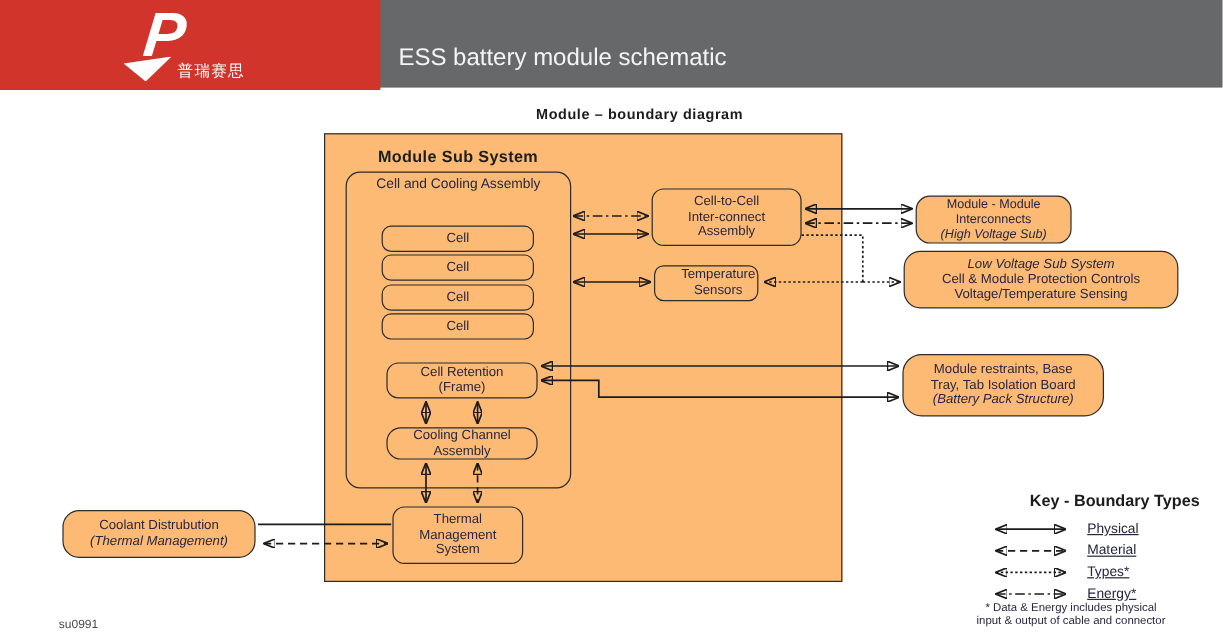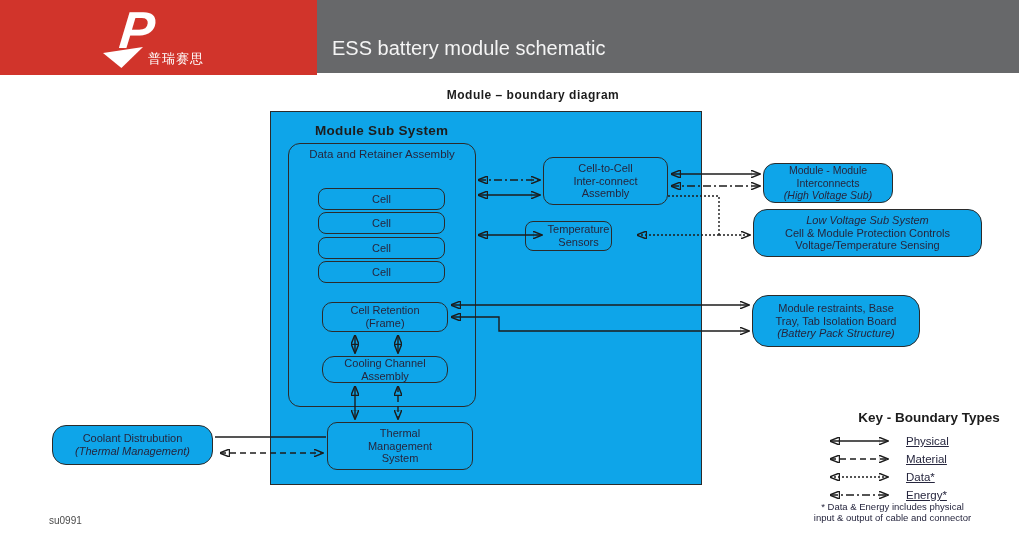--- a/index.html
+++ b/index.html
@@ -12,21 +12,21 @@
   .hdr-title-cn{position:absolute;left:332px;top:7px;color:#fff;font-size:23px;font-weight:bold;letter-spacing:1px;}
   .hdr-title-en{position:absolute;left:332px;top:37px;color:#f4f4f4;font-size:20px;}
   .logo-p{position:absolute;left:120px;top:0px;color:#fff;font-size:52px;font-weight:bold;font-style:italic;transform:skewX(-6deg);}
   .logo-tri{position:absolute;left:103px;top:47px;width:40px;height:21px;background:#fff;
             clip-path:polygon(0 28%,100% 0,46% 100%);}
   .logo-cn{position:absolute;left:148px;top:50px;color:#fff;font-size:13px;letter-spacing:1px;}
 
   
   .dg-title{position:absolute;left:372px;top:88px;width:322px;text-align:center;
             font-size:12px;font-weight:bold;color:#1c1c1c;letter-spacing:.5px;}
-  .bx{position:absolute;border:1.5px solid #2b2b2b;background:#0ea5e9;box-sizing:border-box;
+  .bx{position:absolute;border:1.5px solid #2b2b2b;background:#fdba74;box-sizing:border-box;
       display:flex;flex-direction:column;align-items:center;justify-content:center;
       font-size:11px;line-height:1.18;color:#26263e;text-align:center;white-space:pre-line;}
   .it{font-style:italic;}
   .plain{border-radius:0;}
   .outer-label{position:absolute;left:315px;top:123px;font-size:13.5px;font-weight:bold;color:#1d1d1d;letter-spacing:.3px;}
   .cra-label{position:absolute;left:290px;top:148px;width:184px;text-align:center;font-size:11.5px;color:#26263e;}
 
   
   .key-title{position:absolute;left:834px;top:410px;width:190px;text-align:center;
              font-size:13.5px;font-weight:bold;color:#1c1c1c;}
@@ -50,33 +50,33 @@
     <div class="logo-cn">普瑞赛思</div>
   </div>
   <div class="hdr-title-en">ESS battery module schematic</div>
 
   <div class="dg-title">Module – boundary diagram</div>
 
   <div class="bx plain" style="left:270px;top:111px;width:432px;height:374px;"></div>
   <div class="outer-label">Module Sub System</div>
 
   <div class="bx" style="left:288px;top:143px;width:188px;height:264px;border-radius:12px;"></div>
-  <div class="cra-label">Data and Retainer Assembly</div>
+  <div class="cra-label">Cell and Cooling Assembly</div>
 
   <div class="bx" style="left:318px;top:188px;width:127px;height:22px;border-radius:8px;"><span>Cell</span></div>
   <div class="bx" style="left:318px;top:212px;width:127px;height:22px;border-radius:8px;"><span>Cell</span></div>
   <div class="bx" style="left:318px;top:237px;width:127px;height:22px;border-radius:8px;"><span>Cell</span></div>
   <div class="bx" style="left:318px;top:261px;width:127px;height:22px;border-radius:8px;"><span>Cell</span></div>
 
   <div class="bx" style="left:543px;top:157px;width:125px;height:48px;border-radius:10px;">
     <span>Cell-to-Cell
 Inter-connect
 Assembly</span>
   </div>
-  <div class="bx" style="left:525px;top:221px;width:87px;height:30px;border-radius:8px;padding-left:20px;">
+  <div class="bx" style="left:545px;top:221px;width:87px;height:30px;border-radius:8px;padding-left:20px;">
     <span>Temperature
 Sensors</span>
   </div>
 
   <div class="bx" style="left:763px;top:163px;width:130px;height:40px;border-radius:12px;font-size:10.5px;">
     <span>Module - Module
 Interconnects</span>
     <span class="it">(High Voltage Sub)</span>
   </div>
   <div class="bx" style="left:753px;top:209px;width:229px;height:48px;border-radius:14px;">
@@ -91,34 +91,34 @@
   </div>
 
   <div class="bx" style="left:322px;top:302px;width:126px;height:30px;border-radius:10px;">
     <span>Cell Retention
 (Frame)</span>
   </div>
   <div class="bx" style="left:322px;top:356px;width:126px;height:27px;border-radius:12px;text-align:center;">
     <span>Cooling Channel
 Assembly</span>
   </div>
-  <div class="bx" style="left:327px;top:422px;width:146px;height:48px;border-radius:10px;">
+  <div class="bx" style="left:327px;top:422px;width:109px;height:48px;border-radius:10px;">
     <span>Thermal
 Management
 System</span>
   </div>
   <div class="bx" style="left:52px;top:425px;width:161px;height:40px;border-radius:14px;">
     <span>Coolant Distrubution</span>
     <span class="it">(Thermal Management)</span>
   </div>
 
   <div class="key-title">Key - Boundary Types</div>
   <div class="key-label" style="top:435px;">Physical</div>
   <div class="key-label" style="top:453px;">Material</div>
-  <div class="key-label" style="top:471px;">Data*</div>
+  <div class="key-label" style="top:471px;">Types*</div>
   <div class="key-label" style="top:489px;">Energy*</div>
   <div class="key-note">* Data &amp; Energy includes physical
 input &amp; output of cable and connector</div>
 
   <div class="code">su0991</div>
 
   <svg class="wires" width="1019" height="533" viewBox="0 0 1019 533">
     <defs>
       <marker id="ah" markerWidth="10" markerHeight="8" refX="9.5" refY="4" orient="auto-start-reverse" markerUnits="userSpaceOnUse">
         <path d="M0,0 L10,4 L0,8 z" fill="#1c1c1c" stroke="none"></path>

